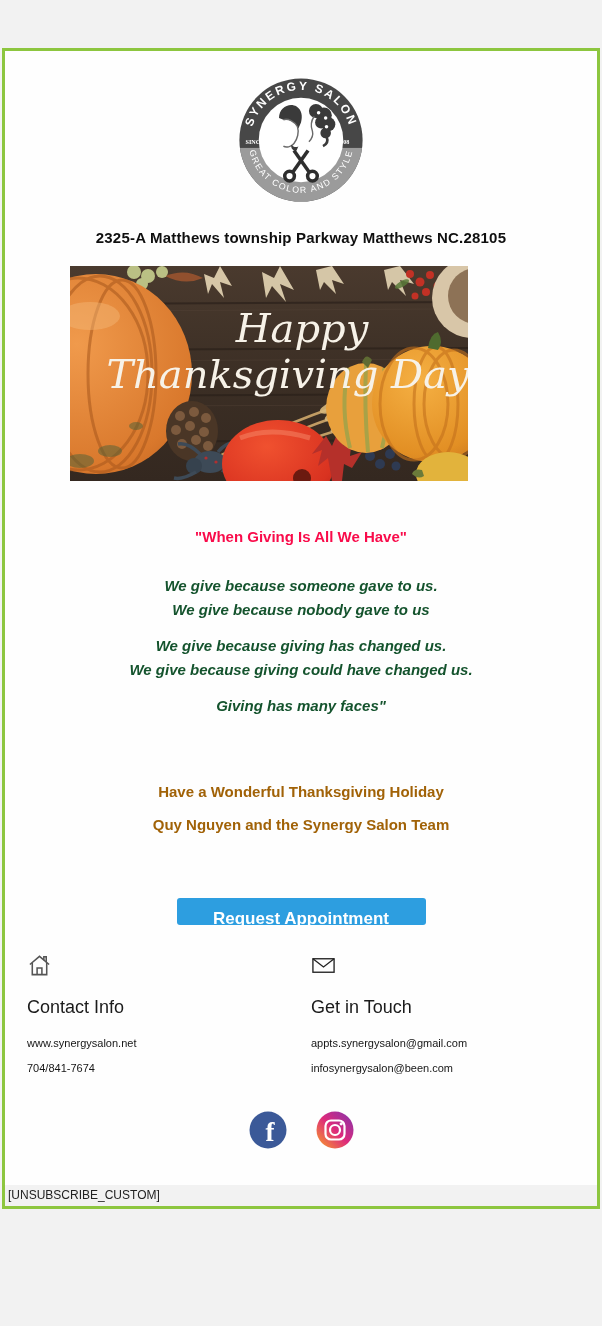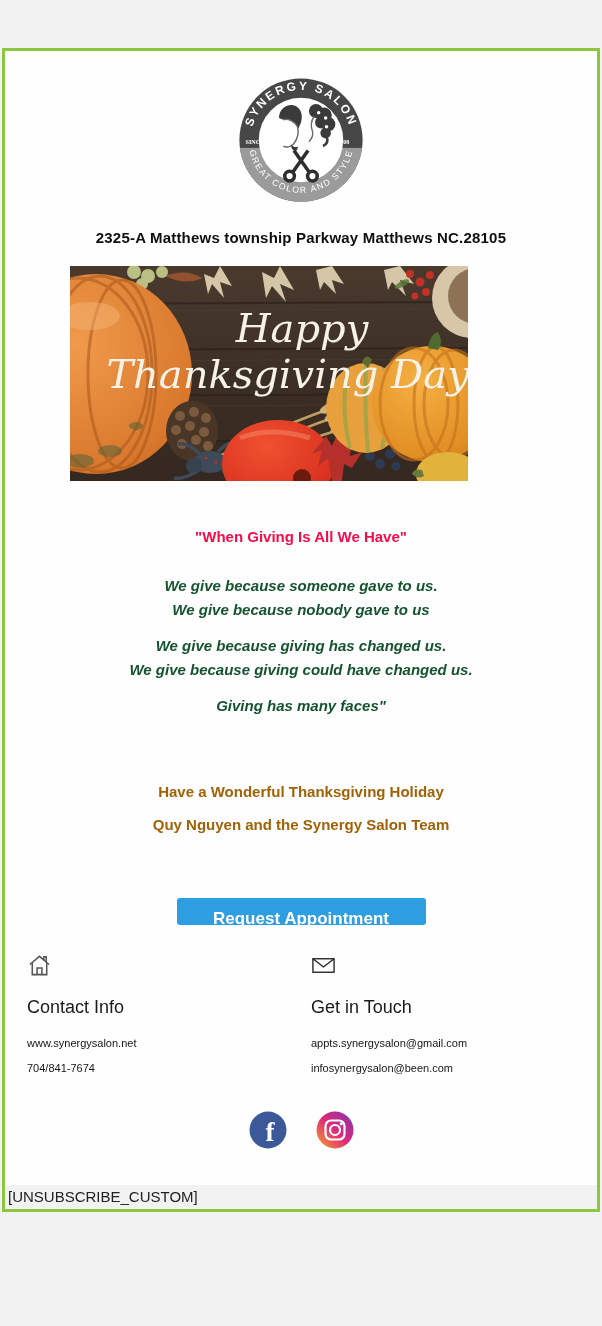--- a/index.html
+++ b/index.html
@@ -36,21 +36,21 @@
   .fcol{width:50%;box-sizing:border-box;}
   .fcol.left{padding-left:22px;}
   .fcol.right{padding-left:10px;}
   .ficon svg{width:25px;height:25px;}
   .fhead{font-size:18px;font-weight:400;color:#1b1b1b;margin-top:15px;}
   .flinks{margin-top:13px;font-size:11px;color:#151515;line-height:25px;}
   .flink{cursor:pointer;}
   .social{margin:30px 0 0;display:flex;justify-content:center;gap:29px;padding-bottom:36px;}
   .social .sicon{width:38px;height:38px;cursor:pointer;line-height:0;}
   .unsub{
-    background:#f2f2f2;text-align:left;font-size:15px;color:#222;
+    background:#f2f2f2;text-align:left;font-size:12px;color:#222;
     padding:3px 4px 4px 3px;cursor:pointer;
   }
   .bottom-gap{height:47px;}
 </style>
 </head>
 <body>
 
 <div class="frame">
   <div class="content">
 

